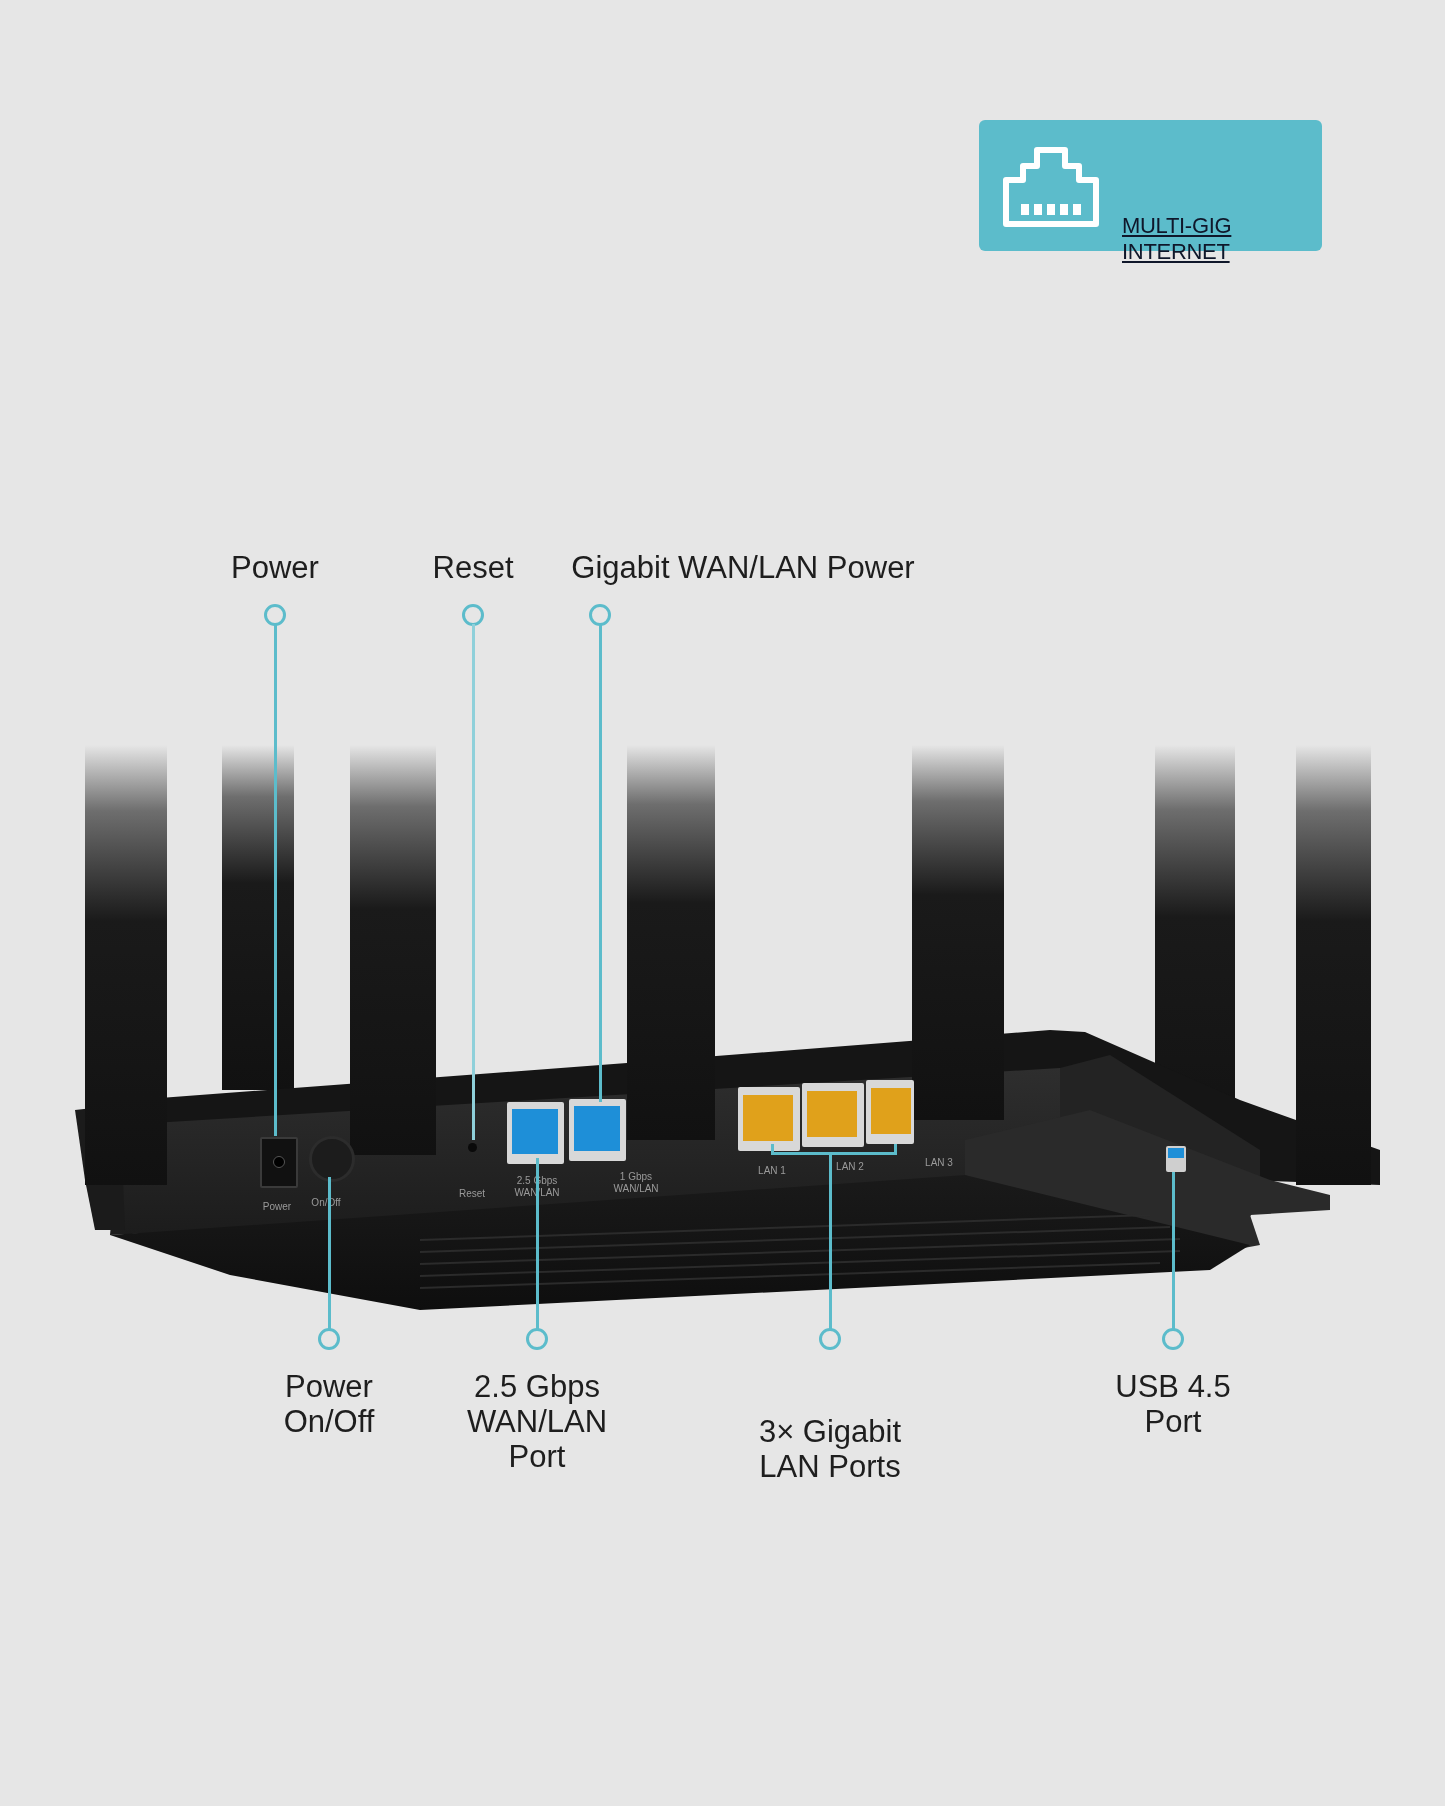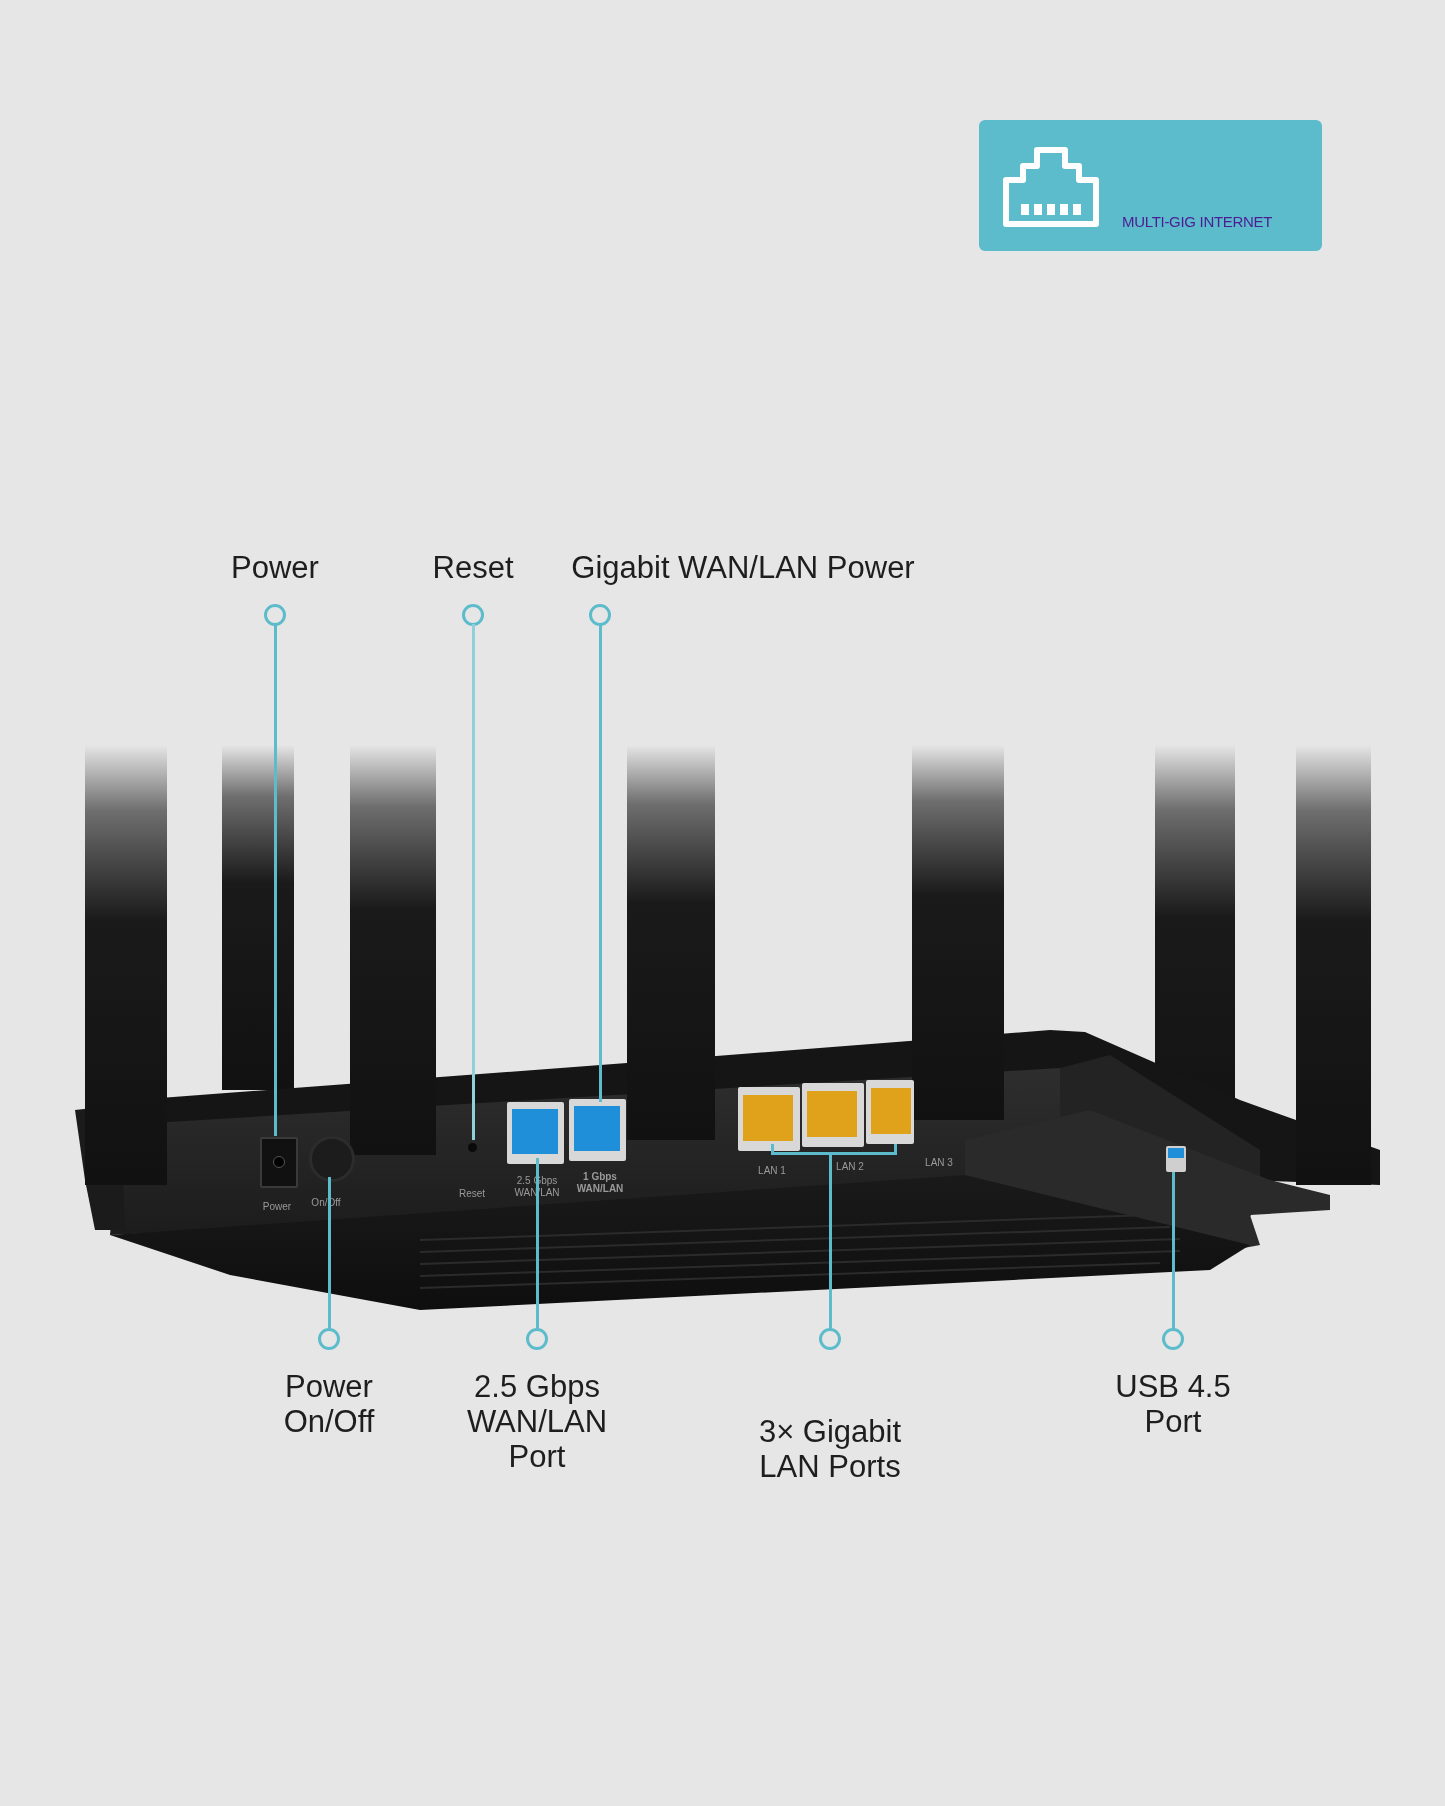--- a/index.html
+++ b/index.html
@@ -2,21 +2,21 @@
 <html><head>
 <meta charset="utf-8">
 <style>
   html,body{margin:0;padding:0;}
   body{width:1445px;height:1806px;background:#e6e6e6;position:relative;overflow:hidden;font-family:"Liberation Sans","DejaVu Sans",sans-serif;color:#1c1c1c;}
   .abs{position:absolute;}
   
   .badge{left:979px;top:120px;width:343px;height:131px;background:#5cbccb;border-radius:6px;}
   .badge-icon{position:absolute;left:22px;top:24px;width:100px;height:86px;}
   .badge-big{position:absolute;left:141px;top:12px;font-size:74px;font-weight:bold;color:#fff;letter-spacing:2px;line-height:1;}
-  .badge-small{position:absolute;left:143px;top:93px;font-size:15px;color:#4c1d95;letter-spacing:-0.3px;}
+  .badge-small{position:absolute;left:143px;top:93px;font-size:22px;color:#0f172a;letter-spacing:-0.3px;text-decoration:underline;}
   
   .label{position:absolute;font-size:31px;line-height:35px;text-align:center;white-space:nowrap;transform:translateX(-50%);color:#1e1e1e;}
   .vline{position:absolute;width:3px;background:#5cbccb;}
   .dot{position:absolute;width:16px;height:16px;border:3px solid #5cbccb;border-radius:50%;background:transparent;transform:translate(-50%,-50%);}
   
   .antenna{position:absolute;background:linear-gradient(to bottom,rgba(20,20,20,0) 0%,rgba(30,30,30,0.6) 15%,#1a1a1a 40%,#111 100%);}
   .small-text{position:absolute;font-size:10px;color:#9a9a9a;text-align:center;line-height:12px;transform:translateX(-50%);white-space:nowrap;}
   .port{position:absolute;border-radius:2px;}
 </style>
 </head>
@@ -104,21 +104,21 @@
   <div class="abs" style="left:771px;top:1144px;width:120px;height:8px;border:3px solid #5cbccb;border-top:none;"></div>
 
   <div class="port" style="left:1166px;top:1146px;width:20px;height:26px;background:#cfcfcf;">
     <div style="position:absolute;left:2px;top:2px;width:16px;height:10px;background:#1e8fd8;"></div>
   </div>
 
   <div class="small-text" style="left:277px;top:1201px;">Power</div>
   <div class="small-text" style="left:326px;top:1197px;">On/Off</div>
   <div class="small-text" style="left:472px;top:1188px;">Reset</div>
   <div class="small-text" style="left:537px;top:1175px;"><span>2.5 Gbps</span><br><span>WAN/LAN</span></div>
-  <div class="small-text" style="left:600px;top:1171px;font-weight:bold;"><span>1 Gbps</span><br><span>WAN/LAN</span></div>
+  <div class="small-text" style="left:636px;top:1171px;"><span>1 Gbps</span><br><span>WAN/LAN</span></div>
   <div class="small-text" style="left:772px;top:1165px;">LAN 1</div>
   <div class="small-text" style="left:832px;top:1161px;padding-left:36px;">LAN 2</div>
   <div class="small-text" style="left:895px;top:1157px;margin-left:44px;">LAN 3</div>
 </div>
 
 <div class="label" style="left:275px;top:550px;">Power</div>
 <div class="dot" style="left:275px;top:615px;"></div>
 <div class="vline" style="left:274px;top:624px;height:512px;"></div>
 
 <div class="label" style="left:473px;top:550px;">Reset</div>

